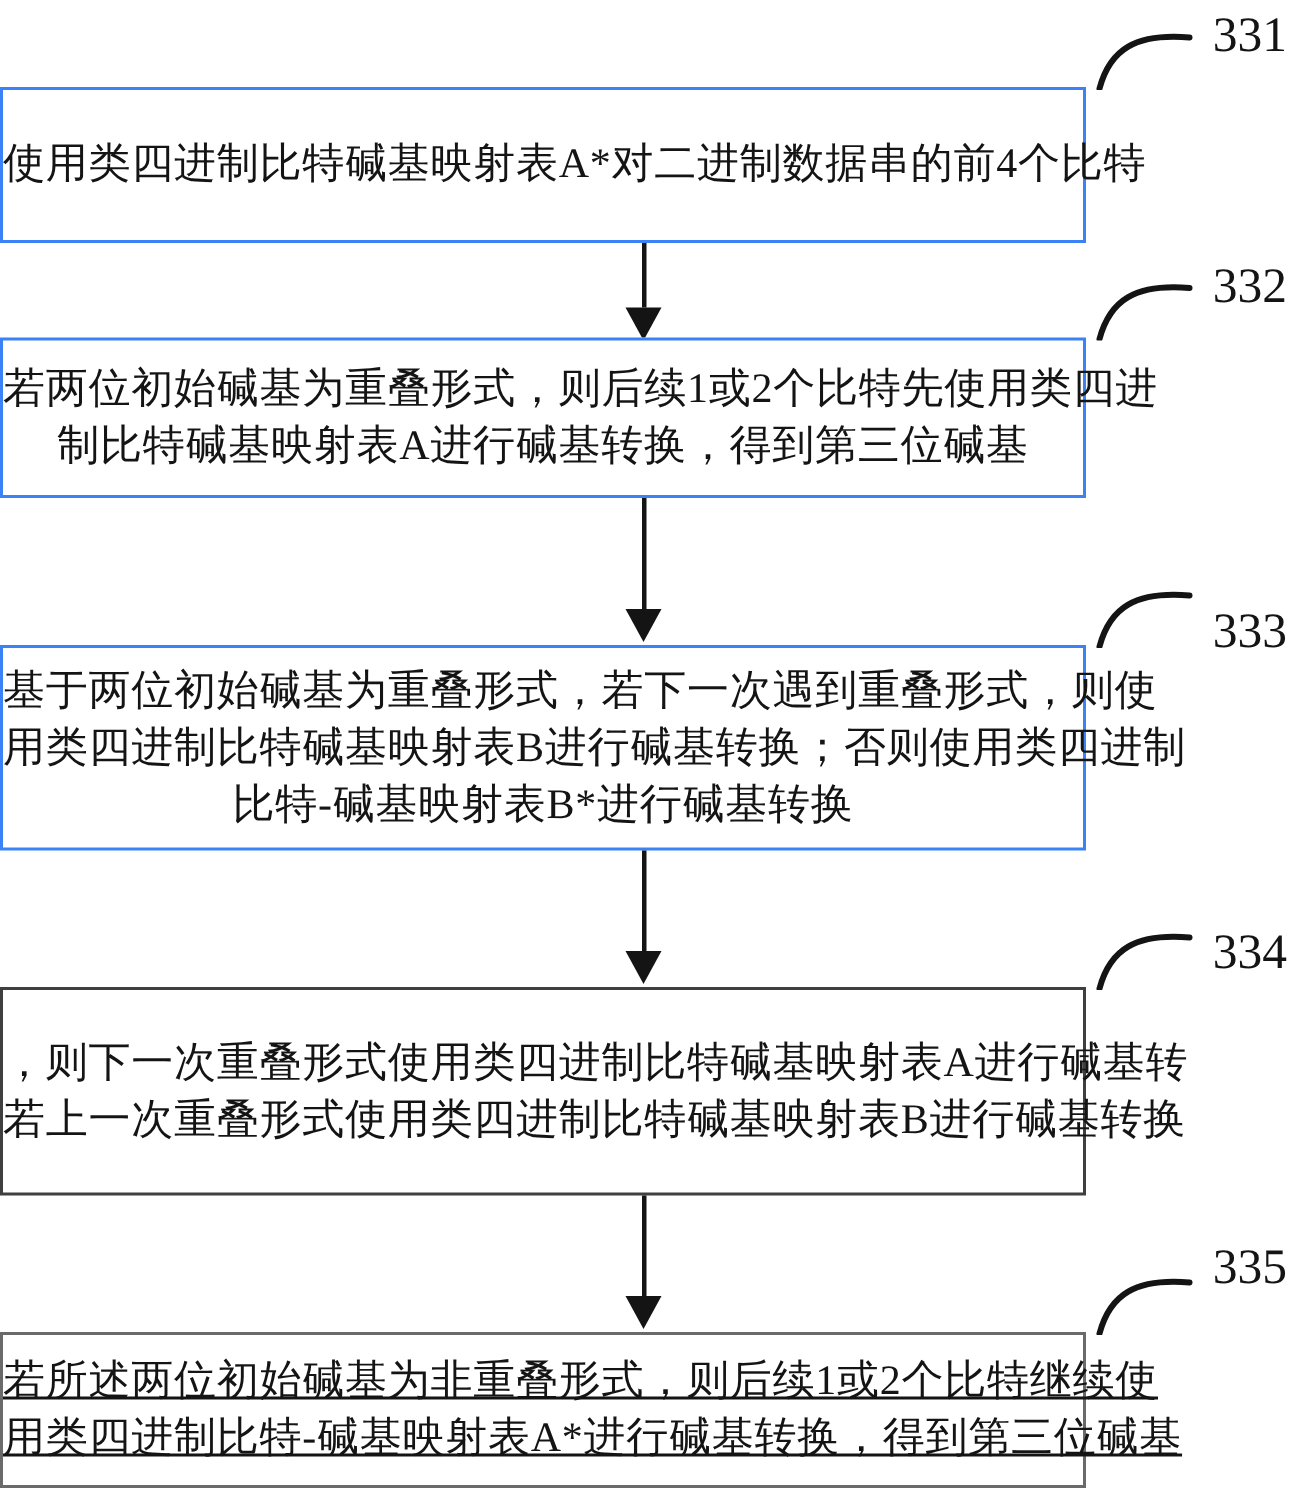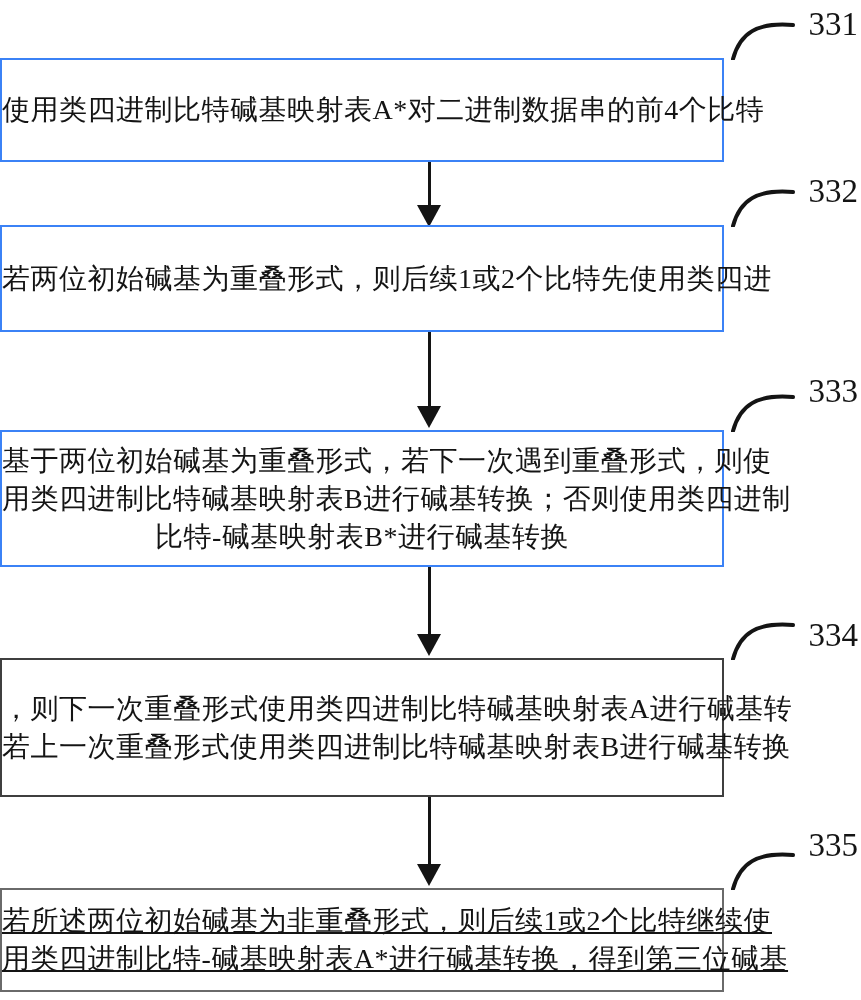--- a/index.html
+++ b/index.html
@@ -21,21 +21,21 @@
   #box-333 { top:430px; height:137px; }
   #box-334 { top:658px; height:139px; border-color:#3f3f3f; }
   #box-335 { top:888px; height:104px; border-color:#6a6a6a;text-decoration:underline; }
 
   .ref {
     position:absolute; left:792px; width:66px; text-align:right;
     font-size:33px; line-height:38px; color:#141414;
   }
   #ref-331 { top:5px;   }
   #ref-332 { top:172px; }
-  #ref-333 { top:372px; }
+  #ref-333 { top:402px; }
   #ref-334 { top:616px; }
   #ref-335 { top:826px; }
 
   .swoosh { position:absolute; left:730px; width:66px; height:42px; }
   #swoosh-331 { top:18px;  }
   #swoosh-332 { top:185px; }
   #swoosh-333 { top:390px; }
   #swoosh-334 { top:618px; }
   #swoosh-335 { top:848px; }
 
@@ -67,20 +67,21 @@
     <div class="shaft"></div>
     <div class="head"></div>
   </div>
 
   <span class="ref" id="ref-332">332</span>
   <svg class="swoosh" id="swoosh-332" viewBox="0 0 66 42">
     <path d="M3,41 C10,15 27,4 63,7" fill="none" stroke="#141414" stroke-width="4" stroke-linecap="round"></path>
   </svg>
   <div class="box" id="box-332">
     <div class="ln">若两位初始碱基为重叠形式，则后续1或2个比特先使用类四进</div>
+    <div class="ln">制比特碱基映射表A进行碱基转换，得到第三位碱基</div>
   </div>
 
   <div class="arrow" id="arrow-2">
     <div class="shaft"></div>
     <div class="head"></div>
   </div>
 
   <span class="ref" id="ref-333">333</span>
   <svg class="swoosh" id="swoosh-333" viewBox="0 0 66 42">
     <path d="M3,41 C10,15 27,4 63,7" fill="none" stroke="#141414" stroke-width="4" stroke-linecap="round"></path>

